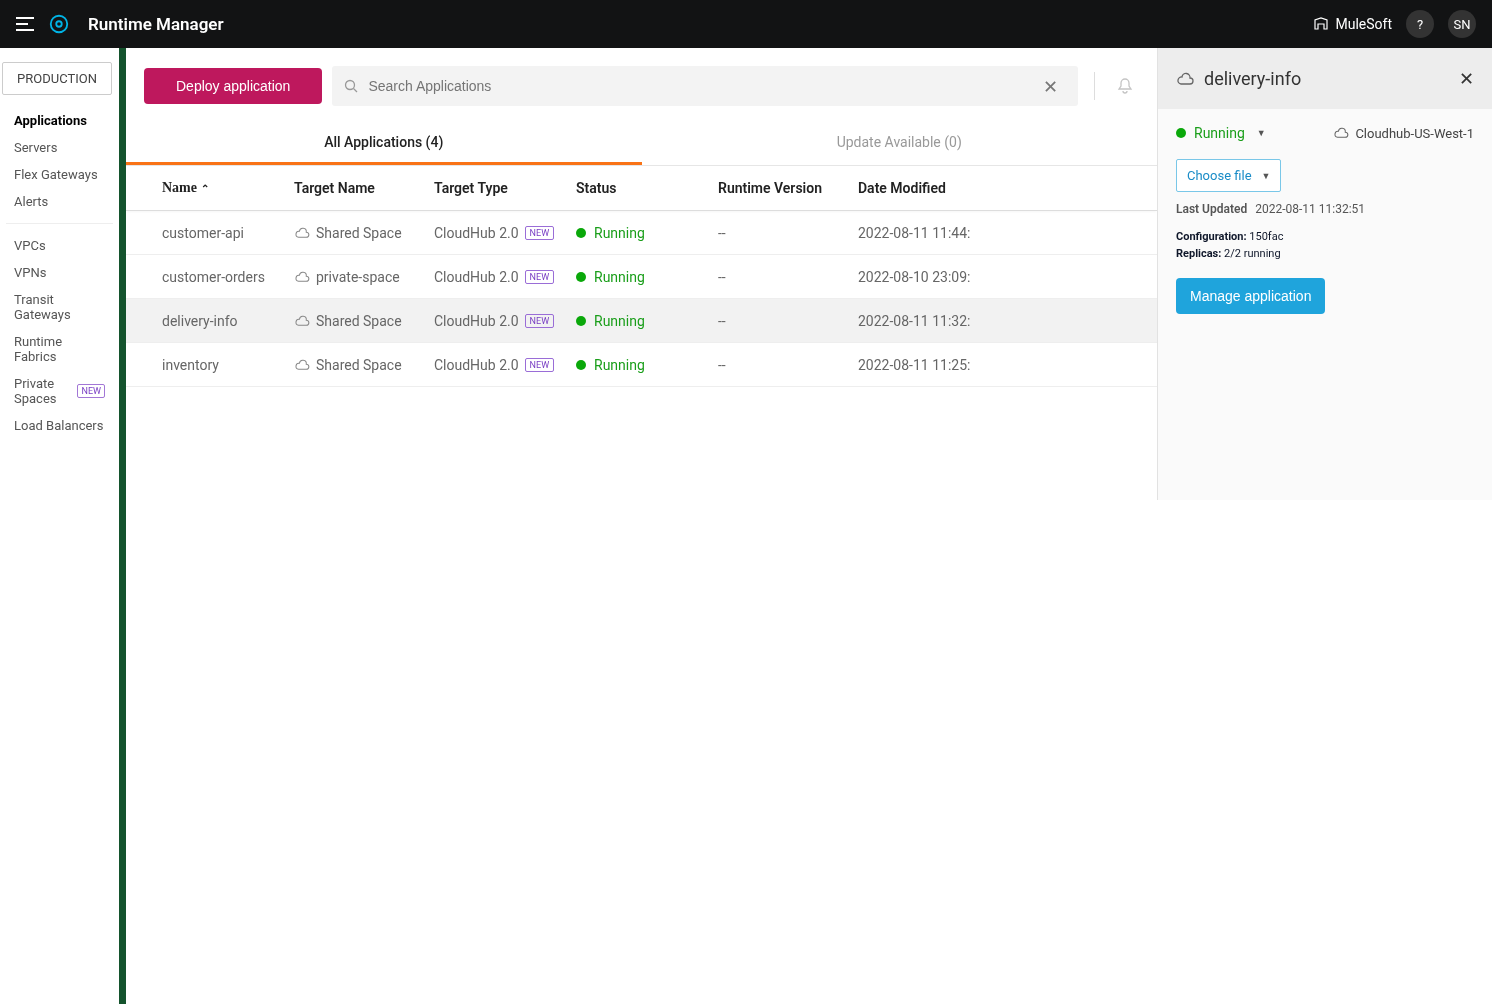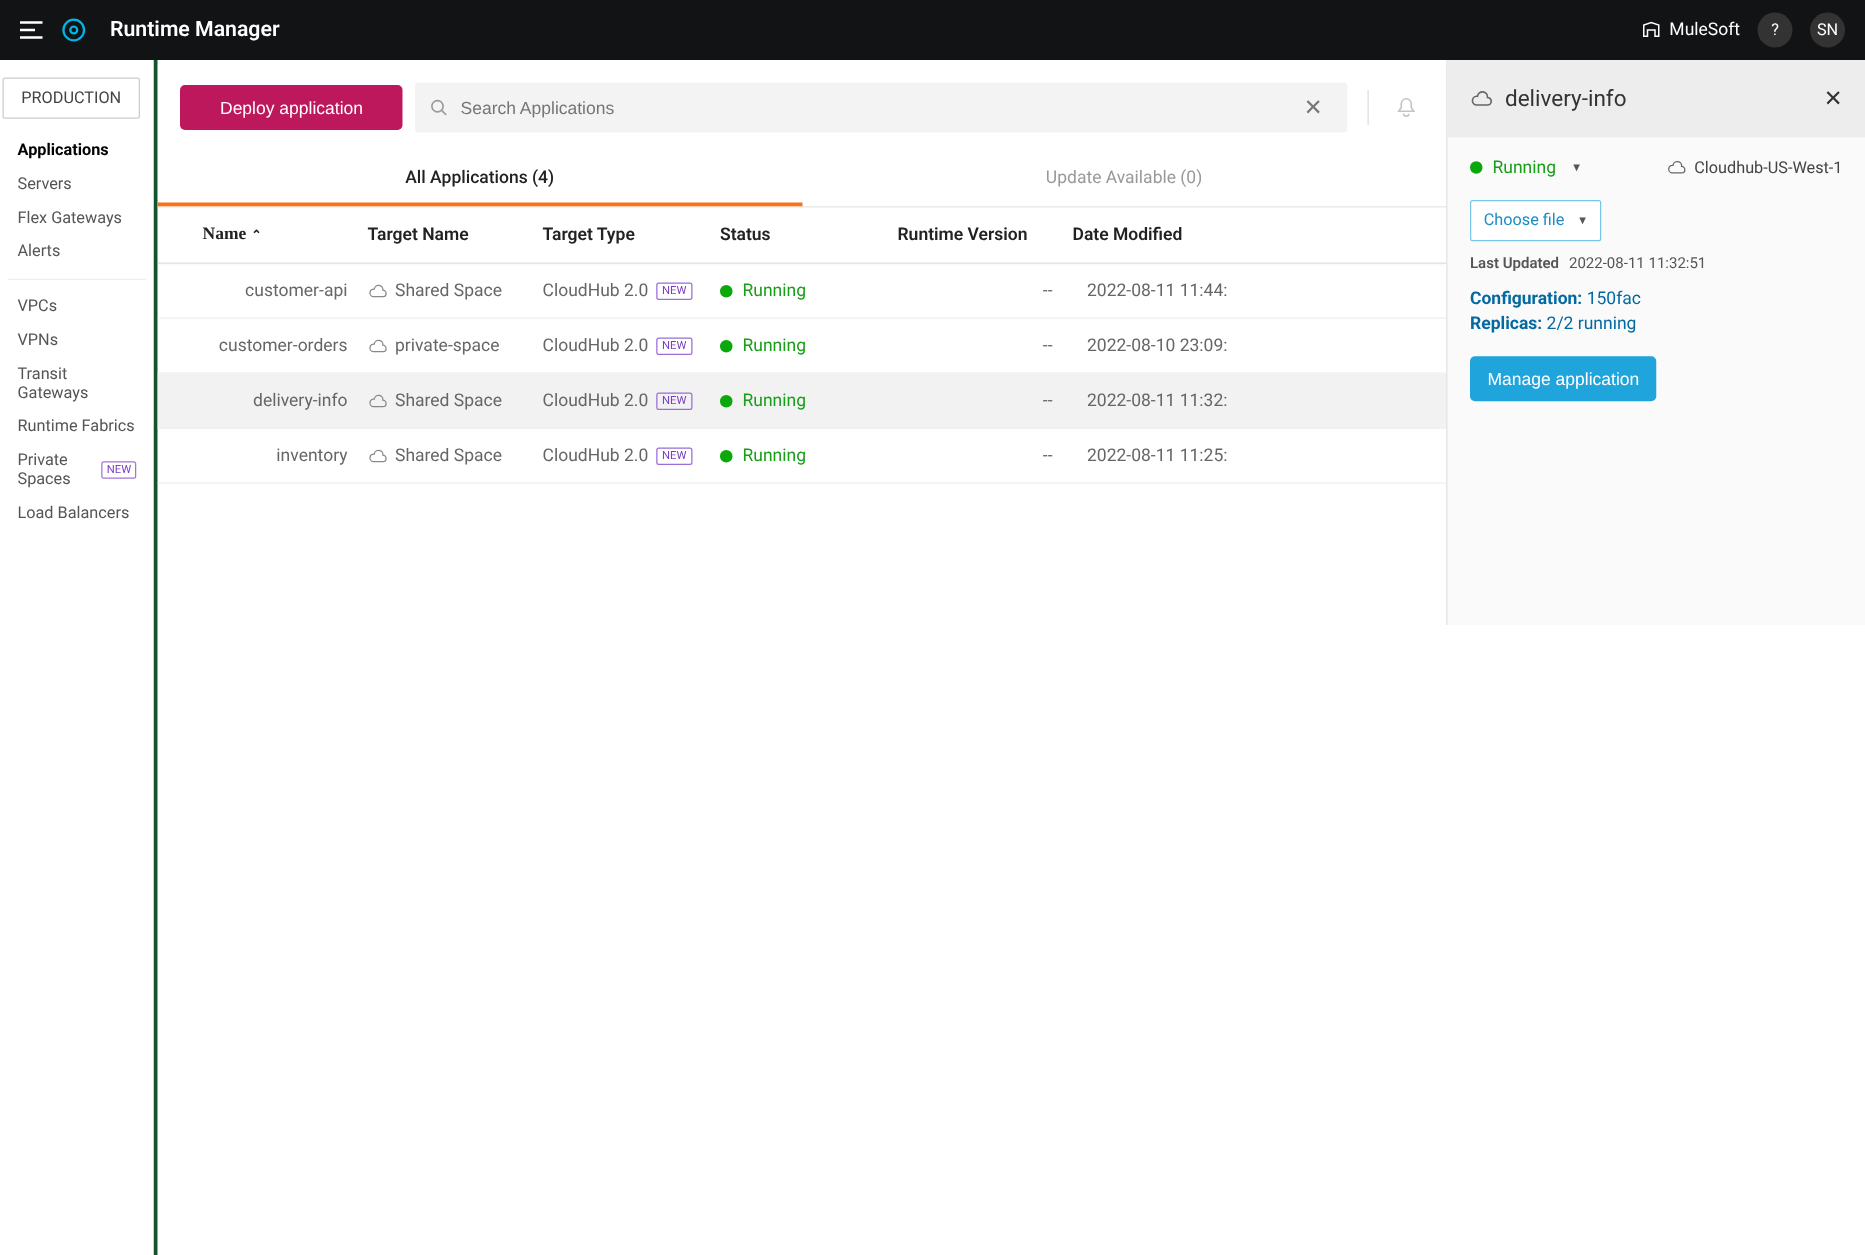--- a/index.html
+++ b/index.html
@@ -8,21 +8,21 @@
 .header-left { display: flex; align-items: center; gap: 14px; }
 .hamburger { display: flex; flex-direction: column; gap: 4px; cursor: pointer; }
 .hamburger span { display: block; width: 18px; height: 2px; background: #fff; }
 .hamburger span:nth-child(2) { width: 12px; }
 .logo-icon { width: 22px; height: 22px; }
 .app-title { font-size: 17px; font-weight: 600; margin-left: 4px; }
 .header-right { margin-left: auto; display: flex; align-items: center; gap: 14px; }
 .org-label { display: flex; align-items: center; gap: 6px; font-size: 14px; }
 .circle-btn { width: 28px; height: 28px; border-radius: 50%; background: #333; color: #fff; display: flex; align-items: center; justify-content: center; font-size: 13px; cursor: pointer; }
 .layout { display: flex; height: calc(100vh - 48px); }
-.sidebar { width: 126px; border-right: 3px solid #14532d; padding: 14px 6px 0 6px; }
+.sidebar { width: 126px; border-right: 7px solid #14532d; padding: 14px 6px 0 6px; }
 .env-selector { border: 1px solid #ccc; border-radius: 2px; padding: 8px 0; text-align: center; font-size: 13px; color: #444; margin: 0 0 12px 0; cursor: pointer; width: 110px; margin-left: -4px;}
 .side-section { padding: 0 4px; }
 .side-item { padding: 6px 4px; font-size: 13px; color: #555; cursor: pointer; display: flex; align-items: center; gap: 4px; }
 .side-item.active { font-weight: 700; color: #000; }
 .side-divider { border-top: 1px solid #eee; margin: 8px 0; }
 .new-badge { border: 1px solid #a276d6; color: #7a40c4; font-size: 9px; padding: 0 3px; border-radius: 2px; line-height: 12px; }
 .main { flex: 1; display: flex; overflow: hidden; }
 .content { flex: 1; padding: 18px 0 0 0; overflow: hidden; min-width: 0; }
 .toolbar { display: flex; align-items: center; padding: 0 18px; gap: 10px; }
 .deploy-btn { background: #be185d; color: #fff; border: none; border-radius: 4px; padding: 10px 32px; font-size: 14px; cursor: pointer; }
@@ -38,21 +38,21 @@
 .table-head { display: flex; padding: 14px 0; border-bottom: 1px solid #ddd; box-shadow: 0 2px 2px -1px rgba(0,0,0,0.04); }
 .col { padding: 0 8px; font-weight: 600; color: #222; font-size: 14px; }
 .col-name { width: 160px; padding-left: 36px; display: flex; align-items: center; gap: 4px; font-family: Liberation Serif, serif; }
 .col-target { width: 140px; }
 .col-type { width: 142px; }
 .col-status { width: 142px; }
 .col-runtime { width: 140px; }
 .col-date { width: 140px; }
 .row { display: flex; align-items: center; height: 44px; border-bottom: 1px solid #eee; color: #666; font-size: 14px; cursor: pointer; }
 .row.selected { background: #f2f2f2; }
-.cell { padding: 0 8px; white-space: nowrap; overflow: hidden; text-align: right; }
+.cell { padding: 0 8px; white-space: nowrap; overflow: hidden; }
 .cell-name { width: 160px; padding-left: 36px; }
 .cell-target { width: 140px; display: flex; align-items: center; gap: 6px; }
 .cell-type { width: 142px; display: flex; align-items: center; gap: 6px; }
 .cell-status { width: 142px; display: flex; align-items: center; gap: 8px; }
 .cell-runtime { width: 140px; }
 .cell-date { width: 140px; }
 .cloud-icon { width: 16px; height: 12px; }
 .new-pill { border: 1px solid #9a6dd7; color: #7a40c4; font-size: 9px; padding: 1px 4px; border-radius: 2px; line-height: 10px; }
 .dot { width: 10px; height: 10px; border-radius: 50%; background: #0aa80a; }
 .status-text { color: #1a9e1a; }
@@ -64,21 +64,21 @@
 .details-body { padding: 16px 18px; }
 .status-row { display: flex; align-items: center; margin-bottom: 18px; }
 .status-left { display: flex; align-items: center; gap: 8px; }
 .status-caret { font-size: 9px; margin-left: 4px; color: #555; }
 .region { margin-left: auto; display: flex; align-items: center; gap: 6px; color: #444; font-size: 13px; }
 .file-row { display: flex; gap: 8px; align-items: stretch; margin-bottom: 10px; }
 .file-name { flex: 1; border: 1px solid #ddd; background: #fff; padding: 8px 10px; font-size: 14px; color: #333; border-radius: 2px; }
 .choose-file { border: 1px solid #79c7e8; color: #1a8cc7; background: #fff; padding: 8px 10px; border-radius: 2px; font-size: 13px; display: flex; align-items: center; gap: 6px; cursor: pointer; }
 .meta-line { font-size: 12px; color: #555; margin-bottom: 14px; display: flex; gap: 8px; }
 .meta-label { font-weight: 600; }
-.kv { font-size: 14px; color: #0369a1; margin-bottom: 4px; }
+.kv { font-size: 11px; color: #0f172a; margin-bottom: 4px; }
 .kv b { font-weight: 700; }
 .manage-btn { margin-top: 14px; background: #1fa4dc; color: #fff; border: none; border-radius: 4px; padding: 10px 14px; font-size: 14px; cursor: pointer; }
 svg { display: block; }
 </style>
 </head>
 <body>
 
 <div class="header">
   <div class="header-left">
     <div class="hamburger">

